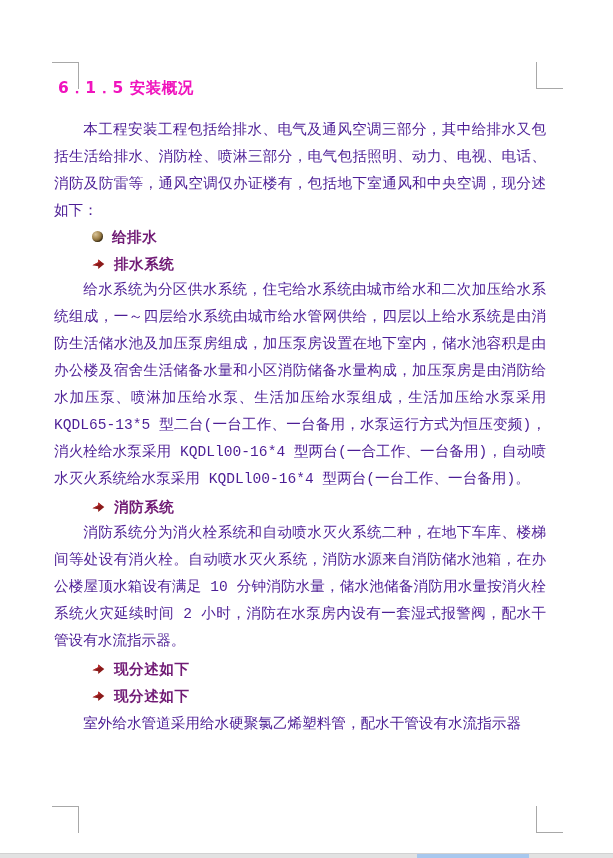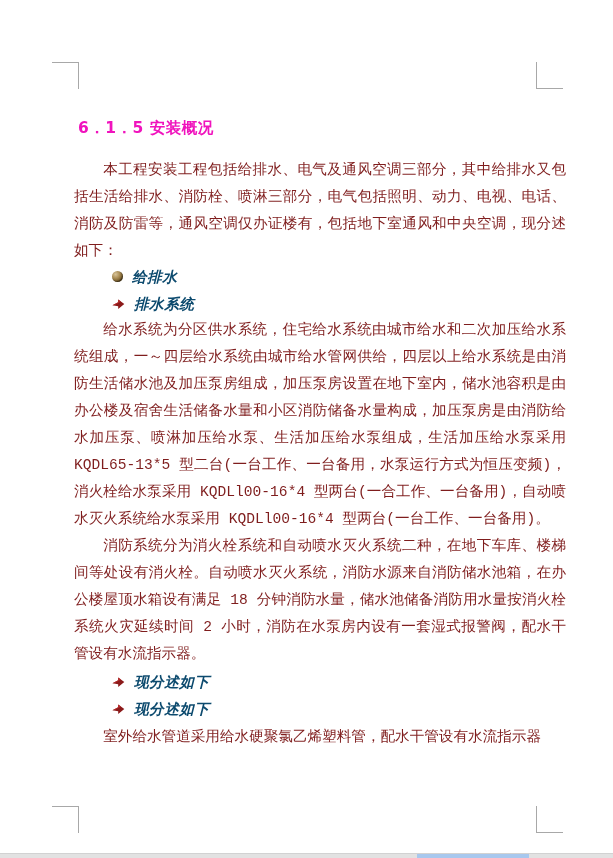--- a/index.html
+++ b/index.html
@@ -33,62 +33,60 @@
     pointer-events: none;
   }
   .crop.tl { left: 52px;  top: 62px;  border-top: 1px solid #a8a8a8; border-right: 1px solid #a8a8a8; }
   .crop.tr { left: 536px; top: 62px;  border-bottom: 1px solid #a8a8a8; border-left: 1px solid #a8a8a8; }
   .crop.bl { left: 52px;  top: 806px; border-top: 1px solid #a8a8a8; border-right: 1px solid #a8a8a8; }
   .crop.br { left: 536px; top: 806px; border-bottom: 1px solid #a8a8a8; border-left: 1px solid #a8a8a8; }
 
   
   .content {
     position: absolute;
-    left: 74px;
+    left: 54px;
     top: 78px;
     width: 492px;
-    margin-top: 40px;
   }
 
   .heading {
     color: #f013bd;
     font-weight: bold;
     font-size: 15.5px;
     letter-spacing: 0.5px;
     font-family: "DejaVu Sans", "Liberation Sans", sans-serif;
     margin: 0 0 16px 4px;
     white-space: nowrap;
   }
 
   p.para {
     margin: 0;
     font-size: 14.6px;
     line-height: 27px;
-    color: #7f1d1d;
+    color: #4c1d95;
     text-align: justify;
     text-justify: inter-ideograph;
     text-indent: 2em;
     font-family: "DejaVu Sans", "Liberation Sans", sans-serif;
   }
   p.para.serifnum {
     font-family: Liberation Mono, monospace;
   }
 
   
   .bullet-line {
     display: flex;
     align-items: center;
     margin: 0;
     padding-left: 38px;
     height: 27px;
     font-size: 14.6px;
     line-height: 27px;
     font-weight: bold;
-    color: #0c4a6e;
-    font-style: italic;
+    color: #701a75;
   }
   .bullet-line .label {
     font-weight: bold;
     font-size: 14.6px;
     letter-spacing: 0.5px;
   }
 
   
   .b-sphere {
     width: 11px;
@@ -157,22 +155,31 @@
         <svg width="13" height="13" viewBox="0 0 13 13">
           <path d="M0.5 7.2 L6.2 4.2 L6.2 1.4 L12.3 6.0 L6.2 11.0 L6.2 8.3 Z" fill="#8b1a1a"></path>
           <path d="M0.5 7.2 L6.2 4.2 L6.2 1.4 L9.0 3.5 L3.0 7.0 Z" fill="#b52a2a"></path>
         </svg>
       </span>
       <span class="label">排水系统</span>
     </div>
 
     <p class="para serifnum">给水系统为分区供水系统，住宅给水系统由城市给水和二次加压给水系统组成，一～四层给水系统由城市给水管网供给，四层以上给水系统是由消防生活储水池及加压泵房组成，加压泵房设置在地下室内，储水池容积是由办公楼及宿舍生活储备水量和小区消防储备水量构成，加压泵房是由消防给水加压泵、喷淋加压给水泵、生活加压给水泵组成，生活加压给水泵采用 KQDL65-13*5 型二台(一台工作、一台备用，水泵运行方式为恒压变频)，消火栓给水泵采用 KQDLl00-16*4 型两台(一合工作、一台备用)，自动喷水灭火系统给水泵采用 KQDLl00-16*4 型两台(一台工作、一台备用)。</p>
 
-
-    <p class="para serifnum">消防系统分为消火栓系统和自动喷水灭火系统二种，在地下车库、楼梯间等处设有消火栓。自动喷水灭火系统，消防水源来自消防储水池箱，在办公楼屋顶水箱设有满足 18 分钟消防水量，储水池储备消防用水量按消火栓系统火灾延续时间 2 小时，消防在水泵房内设有一套湿式报警阀，配水干管设有水流指示器。</p>
+    <div class="bullet-line">
+      <span class="b-arrow">
+        <svg width="13" height="13" viewBox="0 0 13 13">
+          <path d="M0.5 7.2 L6.2 4.2 L6.2 1.4 L12.3 6.0 L6.2 11.0 L6.2 8.3 Z" fill="#8b1a1a"></path>
+          <path d="M0.5 7.2 L6.2 4.2 L6.2 1.4 L9.0 3.5 L3.0 7.0 Z" fill="#b52a2a"></path>
+        </svg>
+      </span>
+      <span class="label">消防系统</span>
+    </div>
+
+    <p class="para serifnum">消防系统分为消火栓系统和自动喷水灭火系统二种，在地下车库、楼梯间等处设有消火栓。自动喷水灭火系统，消防水源来自消防储水池箱，在办公楼屋顶水箱设有满足 10 分钟消防水量，储水池储备消防用水量按消火栓系统火灾延续时间 2 小时，消防在水泵房内设有一套湿式报警阀，配水干管设有水流指示器。</p>
 
     <div class="bullet-line">
       <span class="b-arrow">
         <svg width="13" height="13" viewBox="0 0 13 13">
           <path d="M0.5 7.2 L6.2 4.2 L6.2 1.4 L12.3 6.0 L6.2 11.0 L6.2 8.3 Z" fill="#8b1a1a"></path>
           <path d="M0.5 7.2 L6.2 4.2 L6.2 1.4 L9.0 3.5 L3.0 7.0 Z" fill="#b52a2a"></path>
         </svg>
       </span>
       <span class="label">现分述如下</span>
     </div>

